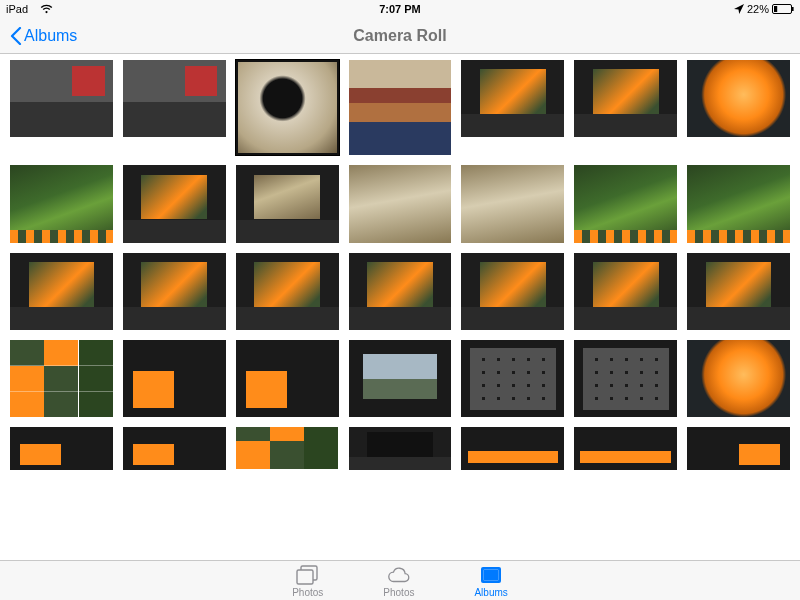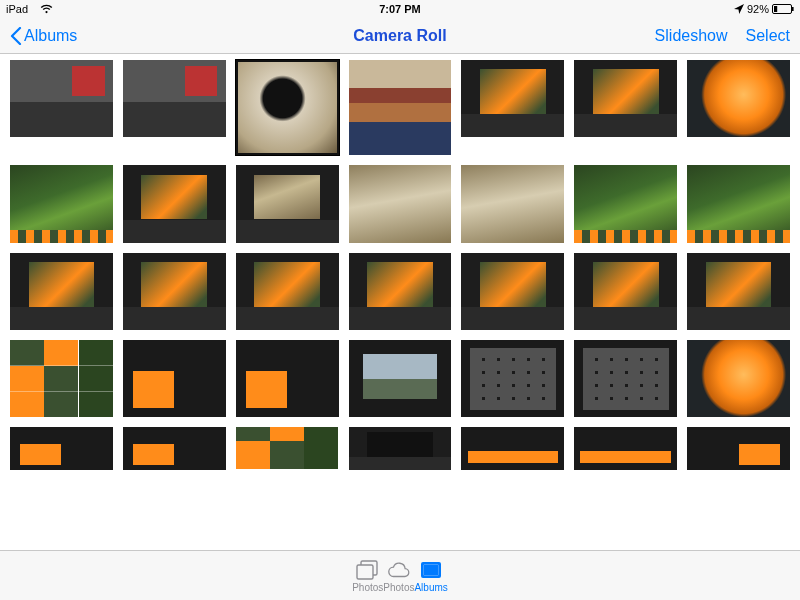--- a/index.html
+++ b/index.html
@@ -6,32 +6,32 @@
   html, body { width: 800px; height: 600px; overflow: hidden; font-family: -apple-system, "Helvetica Neue", Helvetica, Arial, sans-serif; background: #fff; }
   
   .status-bar { height: 18px; background: #f7f7f7; display: flex; align-items: center; font-size: 11px; color: #000; padding: 0 6px; justify-content: space-between; }
   .status-left { display: flex; align-items: center; gap: 12px; }
   .status-center { position: absolute; left: 50%; transform: translateX(-50%); font-weight: 700; }
   .status-right { display: flex; align-items: center; gap: 3px; }
   .wifi-icon svg, .loc-icon svg, .batt-icon svg { display: block; }
   
   .nav-bar { height: 36px; background: #f7f7f7; border-bottom: 1px solid #c8c8c8; display: flex; align-items: center; justify-content: space-between; padding: 0 10px; position: relative; }
   .nav-left { display: flex; align-items: center; color: #007aff; font-size: 16px; gap: 2px; cursor: pointer; }
-  .nav-title { position: absolute; left: 50%; transform: translateX(-50%); font-size: 16px; font-weight: 600; color: #1d4ed8; }
+  .nav-title { position: absolute; left: 50%; transform: translateX(-50%); font-size: 16px; font-weight: 600; color: #737373; }
   .nav-right { display: flex; gap: 18px; color: #007aff; font-size: 16px; }
   .nav-right span { cursor: pointer; }
   .back-chevron { width: 12px; height: 18px; }
   
   .grid-wrap { height: calc(600px - 18px - 36px - 50px); padding: 6px 10px 0 10px; overflow: hidden; }
   .grid { display: grid; grid-template-columns: repeat(7, 1fr); gap: 10px; }
   .thumb { width: 100%; aspect-ratio: 1.33/1; background: #2b2b2b; background-size: cover; background-position: center; cursor: pointer; position: relative; overflow:hidden; }
   .thumb.tall { aspect-ratio: 1.08/1; }
   .thumb.selected { outline: 1px solid #000; outline-offset: 0; }
   
-  .tab-bar { position: absolute; bottom: 0; left: 0; right: 0; height: 50px; background: rgba(247,247,247,0.96); border-top: 1px solid #c8c8c8; display: flex; justify-content: center; align-items: center; }
+  .tab-bar { position: absolute; bottom: 0; left: 0; right: 0; height: 40px; background: rgba(247,247,247,0.96); border-top: 1px solid #c8c8c8; display: flex; justify-content: center; gap: 60px; align-items: center; }
   .tab-item { display: flex; flex-direction: column; align-items: center; font-size: 10px; color: #8e8e93; cursor: pointer; gap: 1px; }
   .tab-item.active { color: #007aff; }
   .tab-icon { width: 26px; height: 22px; display: flex; align-items: center; justify-content: center; }
   .poppy-close { background: radial-gradient(circle at 55% 45%, #ffbc5c 0%, #ff8a17 35%, #c7620a 55%, #202528 60%); }
   .green { background: linear-gradient(160deg,#2b4520 0%,#3e6b2b 40%,#6aa03a 60%,#2b4520 100%); }
   .editor { background: linear-gradient(180deg,#1d1d1d 0%,#1d1d1d 70%,#2a2a2a 70%,#2a2a2a 100%); position:relative; }
   .editor::after { content:""; position:absolute; inset:12% 18% 30% 18%; background: linear-gradient(135deg,#3a5030 0%,#ff8c1a 55%,#3a5030 90%); }
   .editor.sepia::after { background: linear-gradient(160deg,#7a6a4b 0%,#c6b890 40%,#7a6a4b 100%); }
   .editor.dark::after { background:#111; }
   .sepia-blur { background: linear-gradient(170deg,#8e7f5d 0%,#d7cdb1 45%,#887853 100%); }
@@ -74,43 +74,39 @@
         </svg>
     </span>
   </div>
   <div class="status-center">7:07 PM</div>
   <div class="status-right">
     <span class="loc-icon">
       <svg width="10" height="10" viewBox="0 0 10 10">
           <path d="M0 5 L10 0 L5.2 10 L4.5 5.5 Z" fill="#000"></path>
         </svg>
     </span>
-    <span>92%</span>
+    <span>22%</span>
     <span class="batt-icon">
       <svg width="22" height="10" viewBox="0 0 22 10">
           <rect x="0.5" y="0.5" width="19" height="9" rx="1.5" fill="none" stroke="#000"></rect>
           <rect x="20" y="3" width="1.6" height="4" fill="#000"></rect>
           <rect x="2" y="2" width="3.2" height="6" fill="#000"></rect>
         </svg>
     </span>
   </div>
 </div>
 
 <div class="nav-bar">
   <div class="nav-left">
     <svg class="back-chevron" viewBox="0 0 12 18">
         <path d="M10 1 L2 9 L10 17" fill="none" stroke="#007aff" stroke-width="2.2" stroke-linecap="round" stroke-linejoin="round"></path>
       </svg>
     <span>Albums</span>
   </div>
   <div class="nav-title">Camera Roll</div>
-  <div class="nav-right">
-    <span>Slideshow</span>
-    <span>Select</span>
-  </div>
 </div>
 
 <div class="grid-wrap">
   <div class="grid" id="grid">
       <div class="thumb desk"></div>
       <div class="thumb desk"></div>
       <div class="thumb bw tall selected"></div>
       <div class="thumb family tall"></div>
       <div class="thumb editor"></div>
       <div class="thumb editor"></div>

